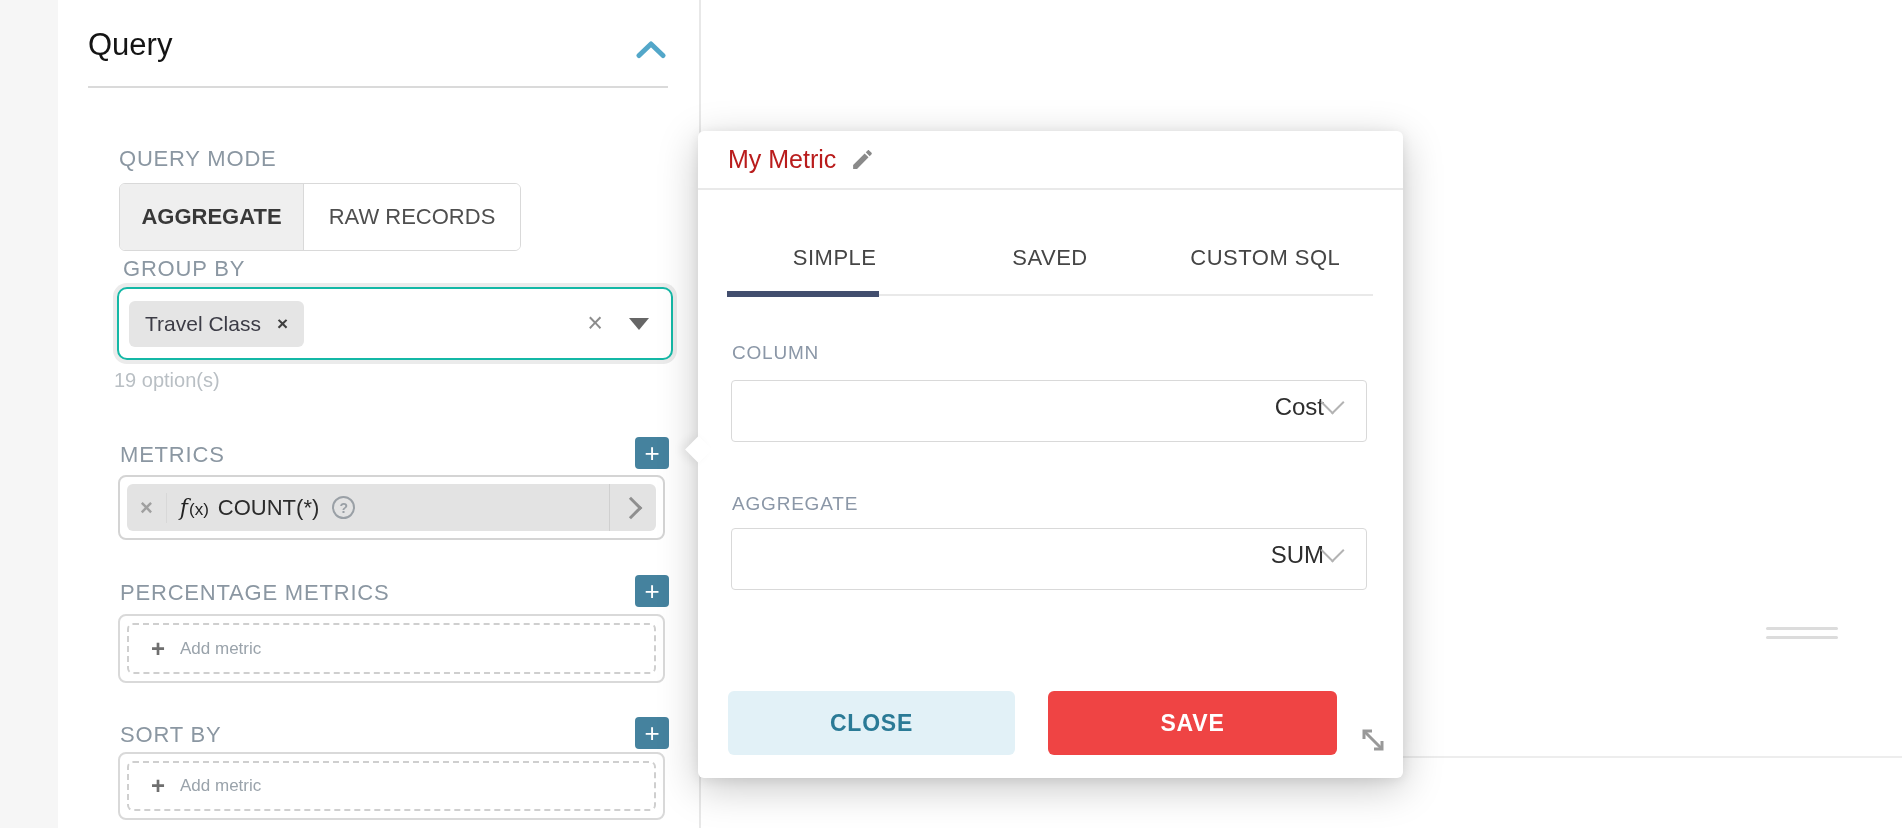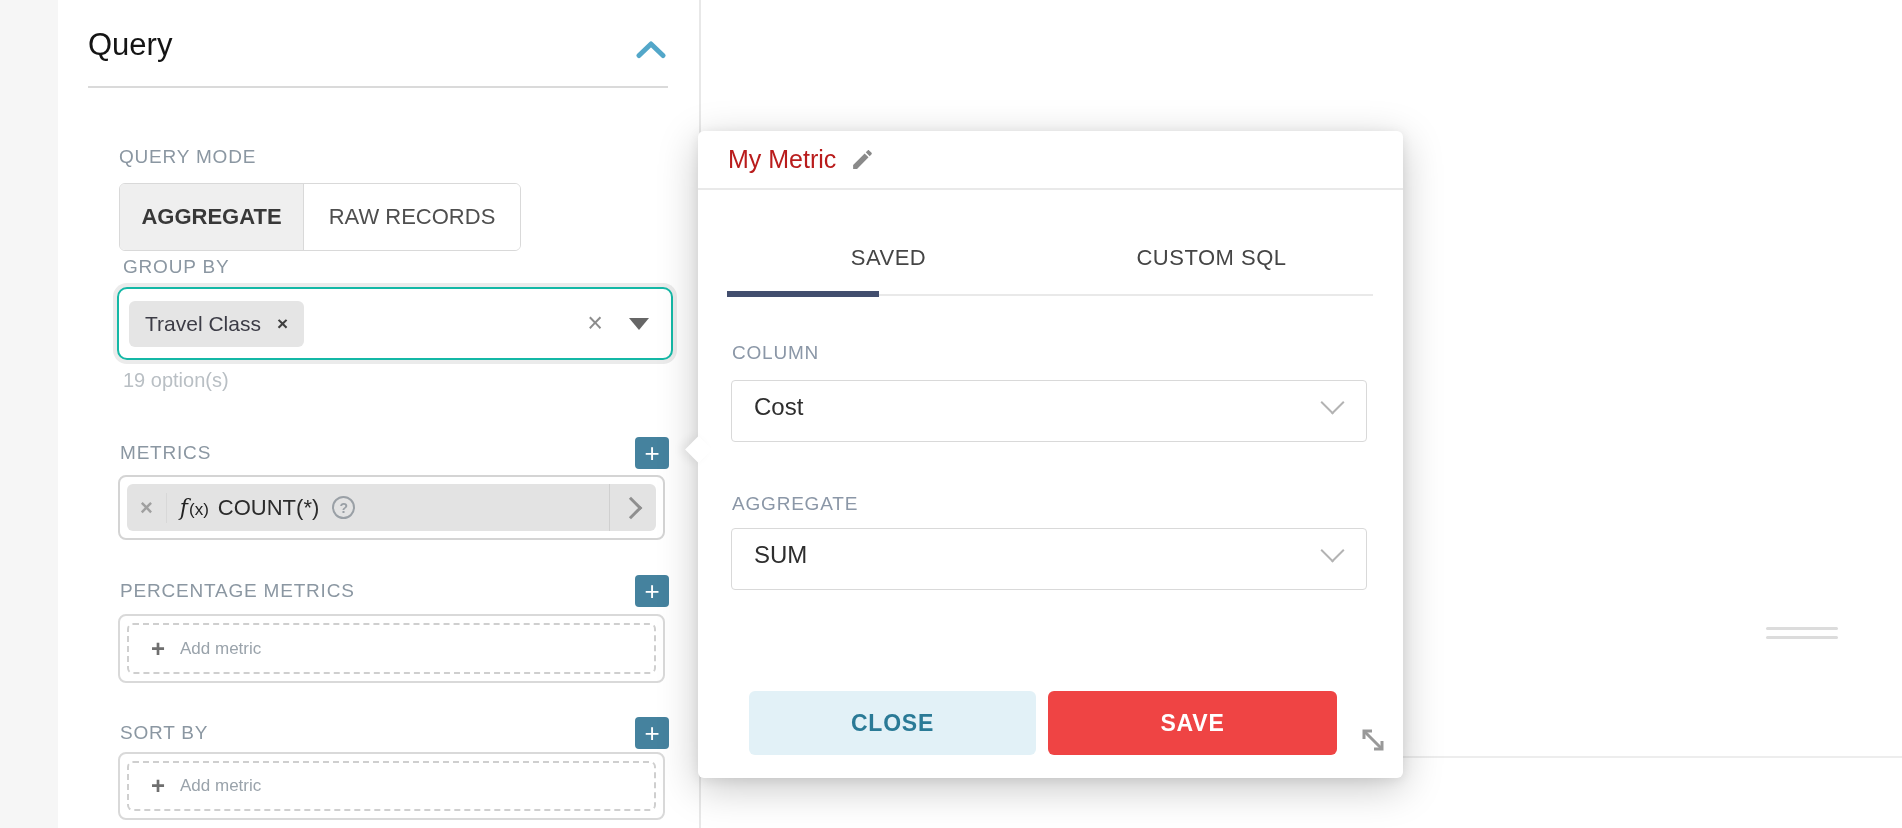--- a/index.html
+++ b/index.html
@@ -11,39 +11,39 @@
   .left-strip{left:0;top:0;width:58px;height:828px;background:#f6f6f6;}
   .v-divider{left:699px;top:0;width:2px;height:828px;background:#e8e8e8;z-index:1;}
   .h-line{left:700px;top:756px;width:1202px;height:2px;background:#ededed;z-index:1;}
   .drag-handle{left:1766px;top:627px;z-index:1;cursor:row-resize;}
   .drag-handle i{display:block;width:72px;height:3px;background:#dcdcdc;border-radius:2px;margin-bottom:6px;}
 
   
   .panel-title{left:88px;top:27px;font-size:31px;color:#141414;}
   .collapse{left:636px;top:40px;width:30px;height:19px;cursor:pointer;}
   .rule{left:88px;top:86px;width:580px;height:2px;background:#dadada;}
-  .ctl-label{font-size:19px;color:#8b97a2;letter-spacing:0.8px;}
+  .ctl-label{font-size:22px;color:#8b97a2;letter-spacing:0.8px;}
   .lbl-qm{left:119px;top:146px;}
   .segmented{left:119px;top:183px;width:402px;height:68px;border:1px solid #d9d9d9;border-radius:6px;
              display:flex;overflow:hidden;background:#fff;box-sizing:border-box;}
   .seg{flex:1;font-size:22px;display:flex;align-items:center;justify-content:center;border:none;
        background:#fff;color:#4f4f4f;font-family:inherit;cursor:pointer;padding:0;}
   .seg.active{background:#efefef;color:#383838;font-weight:bold;flex:0 0 184px;border-right:1px solid #d9d9d9;}
 
   .lbl-gb{left:123px;top:256px;}
   .gb-select{left:117px;top:287px;width:556px;height:73px;background:#fff;border:2px solid #14b8a6;
              border-radius:10px;box-shadow:0 0 0 4px #ebebeb;display:flex;align-items:center;
              padding:0 22px 0 10px;box-sizing:border-box;cursor:pointer;}
   .tag{background:#e5e5e5;border-radius:6px;height:46px;display:inline-flex;align-items:center;
        padding:0 16px;font-size:21px;color:#3c3c46;gap:16px;}
   .tag b{font-size:19px;color:#3f3f3f;cursor:pointer;}
   .clear{margin-left:auto;font-size:27px;color:#8c8c8c;line-height:1;cursor:pointer;}
   .caret{margin-left:26px;width:0;height:0;border-left:10px solid transparent;
          border-right:10px solid transparent;border-top:12px solid #666;cursor:pointer;}
-  .hint{left:123px;top:369px;font-size:20px;color:#b9bfc4;}
+  .hint{left:114px;top:369px;font-size:20px;color:#b9bfc4;}
 
   .lbl-metrics{left:120px;top:442px;}
   .plus{width:34px;height:32px;background:#45829e;color:#fff;border:none;border-radius:4px;
         font-size:26px;line-height:30px;text-align:center;padding:0;font-family:inherit;cursor:pointer;}
   .p1{left:635px;top:437px;} .p2{left:635px;top:575px;} .p3{left:635px;top:717px;}
 
   .metric-box{left:118px;top:475px;width:547px;height:65px;border:2px solid #d4d4d4;border-radius:8px;
               box-sizing:border-box;padding:7px;background:#fff;}
   .pill{height:47px;background:#e3e3e3;border-radius:6px;display:flex;align-items:center;cursor:pointer;}
   .px{font-size:22px;color:#a0a0a0;font-weight:bold;padding:0 13px;cursor:pointer;}
@@ -82,28 +82,28 @@
   .pencil{width:25px;height:25px;margin-left:14px;fill:#8a8a8a;cursor:pointer;}
   .tabs{position:absolute;left:29px;top:96px;width:646px;height:70px;display:flex;}
   .tab{flex:1;text-align:center;padding-top:18px;font-size:22px;color:#454545;
        letter-spacing:0.5px;cursor:pointer;}
   .tabline{position:absolute;left:0;bottom:1px;width:100%;height:2px;background:#e9e9e9;}
   .ink{position:absolute;left:0;bottom:0;width:152px;height:6px;background:#424e6e;z-index:2;}
   .fld-label{position:absolute;left:34px;font-size:19px;color:#8b97a7;letter-spacing:0.8px;}
   .f1{top:211px;} .f2{top:362px;}
   .sel{position:absolute;left:33px;width:636px;height:62px;border:1px solid #d9d9d9;border-radius:4px;
        display:flex;align-items:center;padding:0 25px 8px 22px;box-sizing:border-box;background:#fff;
-       cursor:pointer;}
+       cursor:pointer;text-align:right;}
   .s1{top:249px;} .s2{top:397px;}
   .sel-val{font-size:24px;color:#2e2e2e;flex:1;}
   .chev-d{width:15px;height:15px;border-right:2px solid #b3b3b3;border-bottom:2px solid #b3b3b3;
           transform:rotate(45deg);margin-top:-9px;}
   .btn{position:absolute;top:560px;height:64px;border:none;border-radius:6px;font-size:23px;
        font-weight:bold;letter-spacing:0.8px;font-family:inherit;cursor:pointer;}
-  .btn-close{left:30px;width:287px;background:#e2f1f7;color:#2a7a96;margin-left:21px;}
+  .btn-close{left:30px;width:287px;background:#e2f1f7;color:#2a7a96;}
   .btn-save{left:350px;width:289px;background:#ef4444;color:#fff;}
   .resize{position:absolute;left:660px;top:594px;width:30px;height:30px;cursor:nwse-resize;}
 </style>
 </head>
 <body>
 
 <div class="screen">
 
   <div class="abs left-strip"></div>
   <div class="abs v-divider"></div>
@@ -177,20 +177,21 @@
     <span class="notch"></span>
 
     <div class="pop-header">
       <span class="pop-title">My Metric</span>
       <svg class="pencil" viewBox="0 0 24 24">
         <path d="M3 17.25V21h3.75L17.81 9.94l-3.75-3.75L3 17.25zM20.71 7.04c.39-.39.39-1.02 0-1.41l-2.34-2.34c-.39-.39-1.02-.39-1.41 0l-1.83 1.83 3.75 3.75 1.83-1.83z"></path>
       </svg>
     </div>
 
     <div class="tabs">
+      <div class="tab active">SIMPLE</div>
       <div class="tab">SAVED</div>
       <div class="tab">CUSTOM SQL</div>
       <span class="tabline"></span>
       <span class="ink"></span>
     </div>
 
     <div class="fld-label f1">COLUMN</div>
     <div class="sel s1">
       <span class="sel-val">Cost</span>
       <i class="chev-d"></i>

